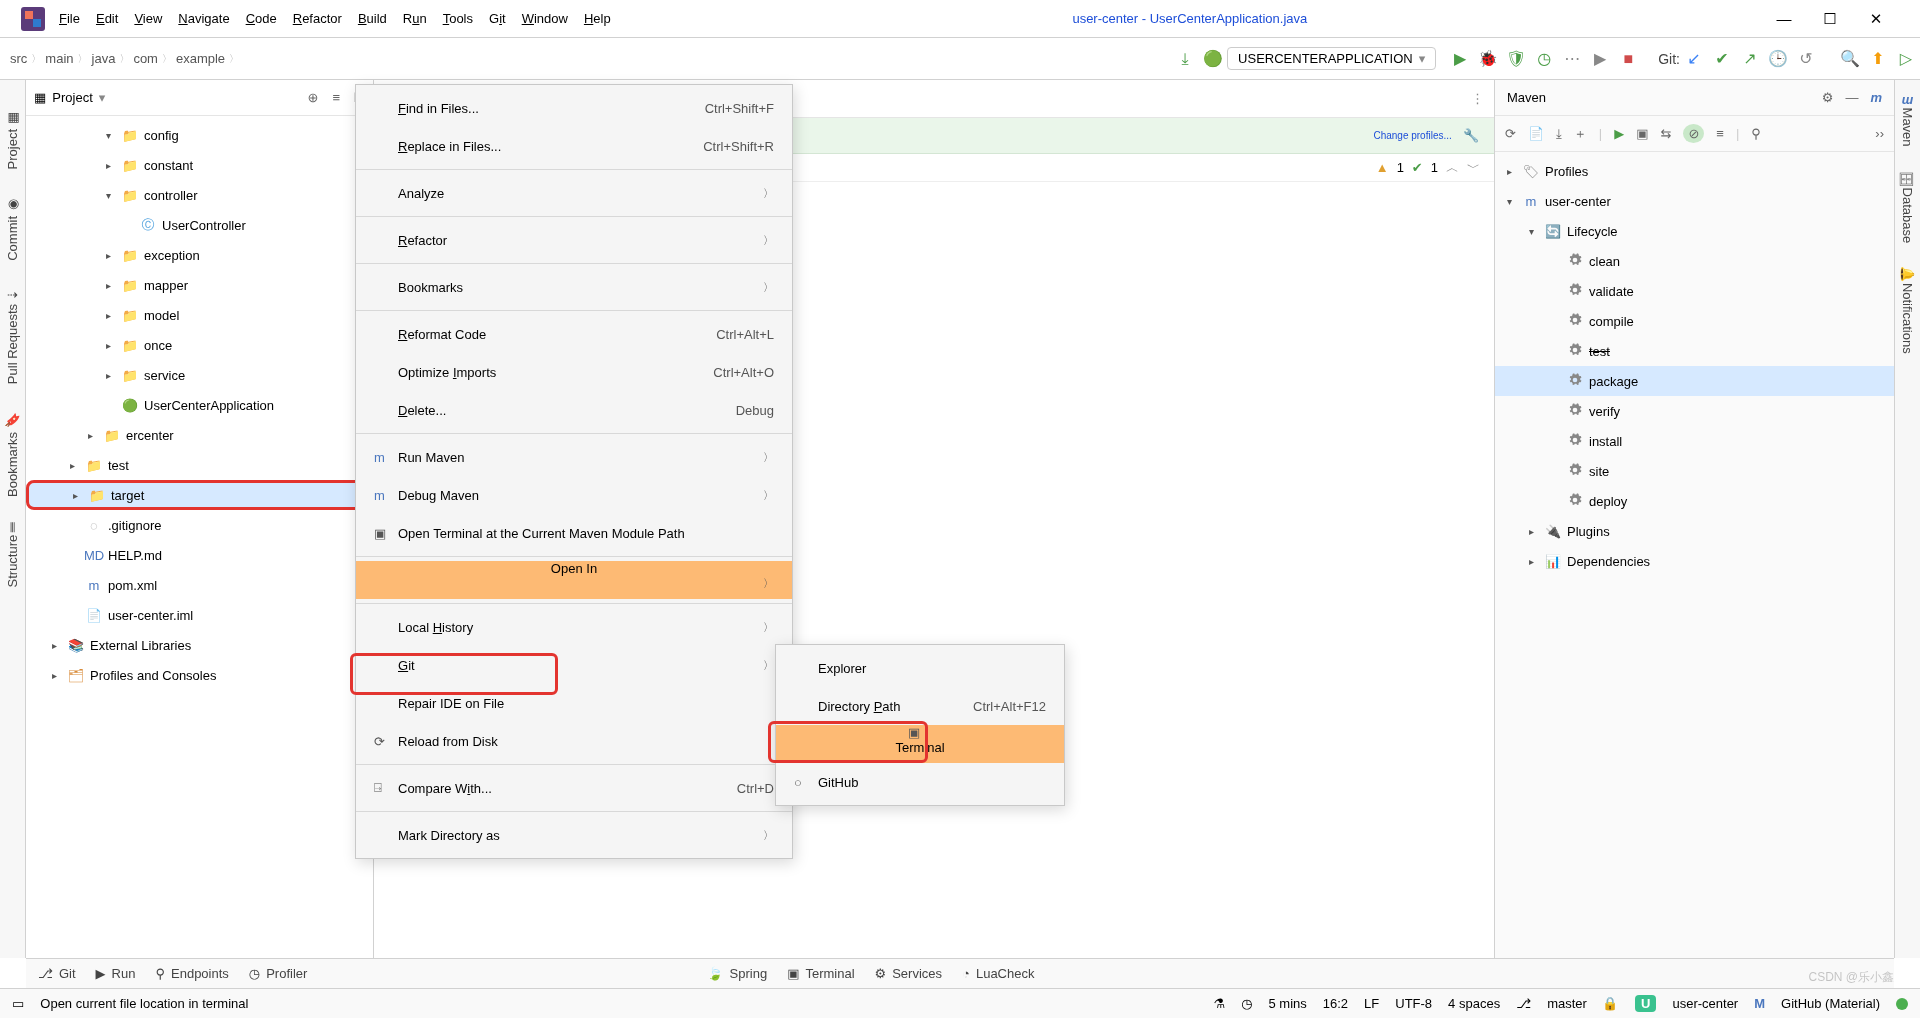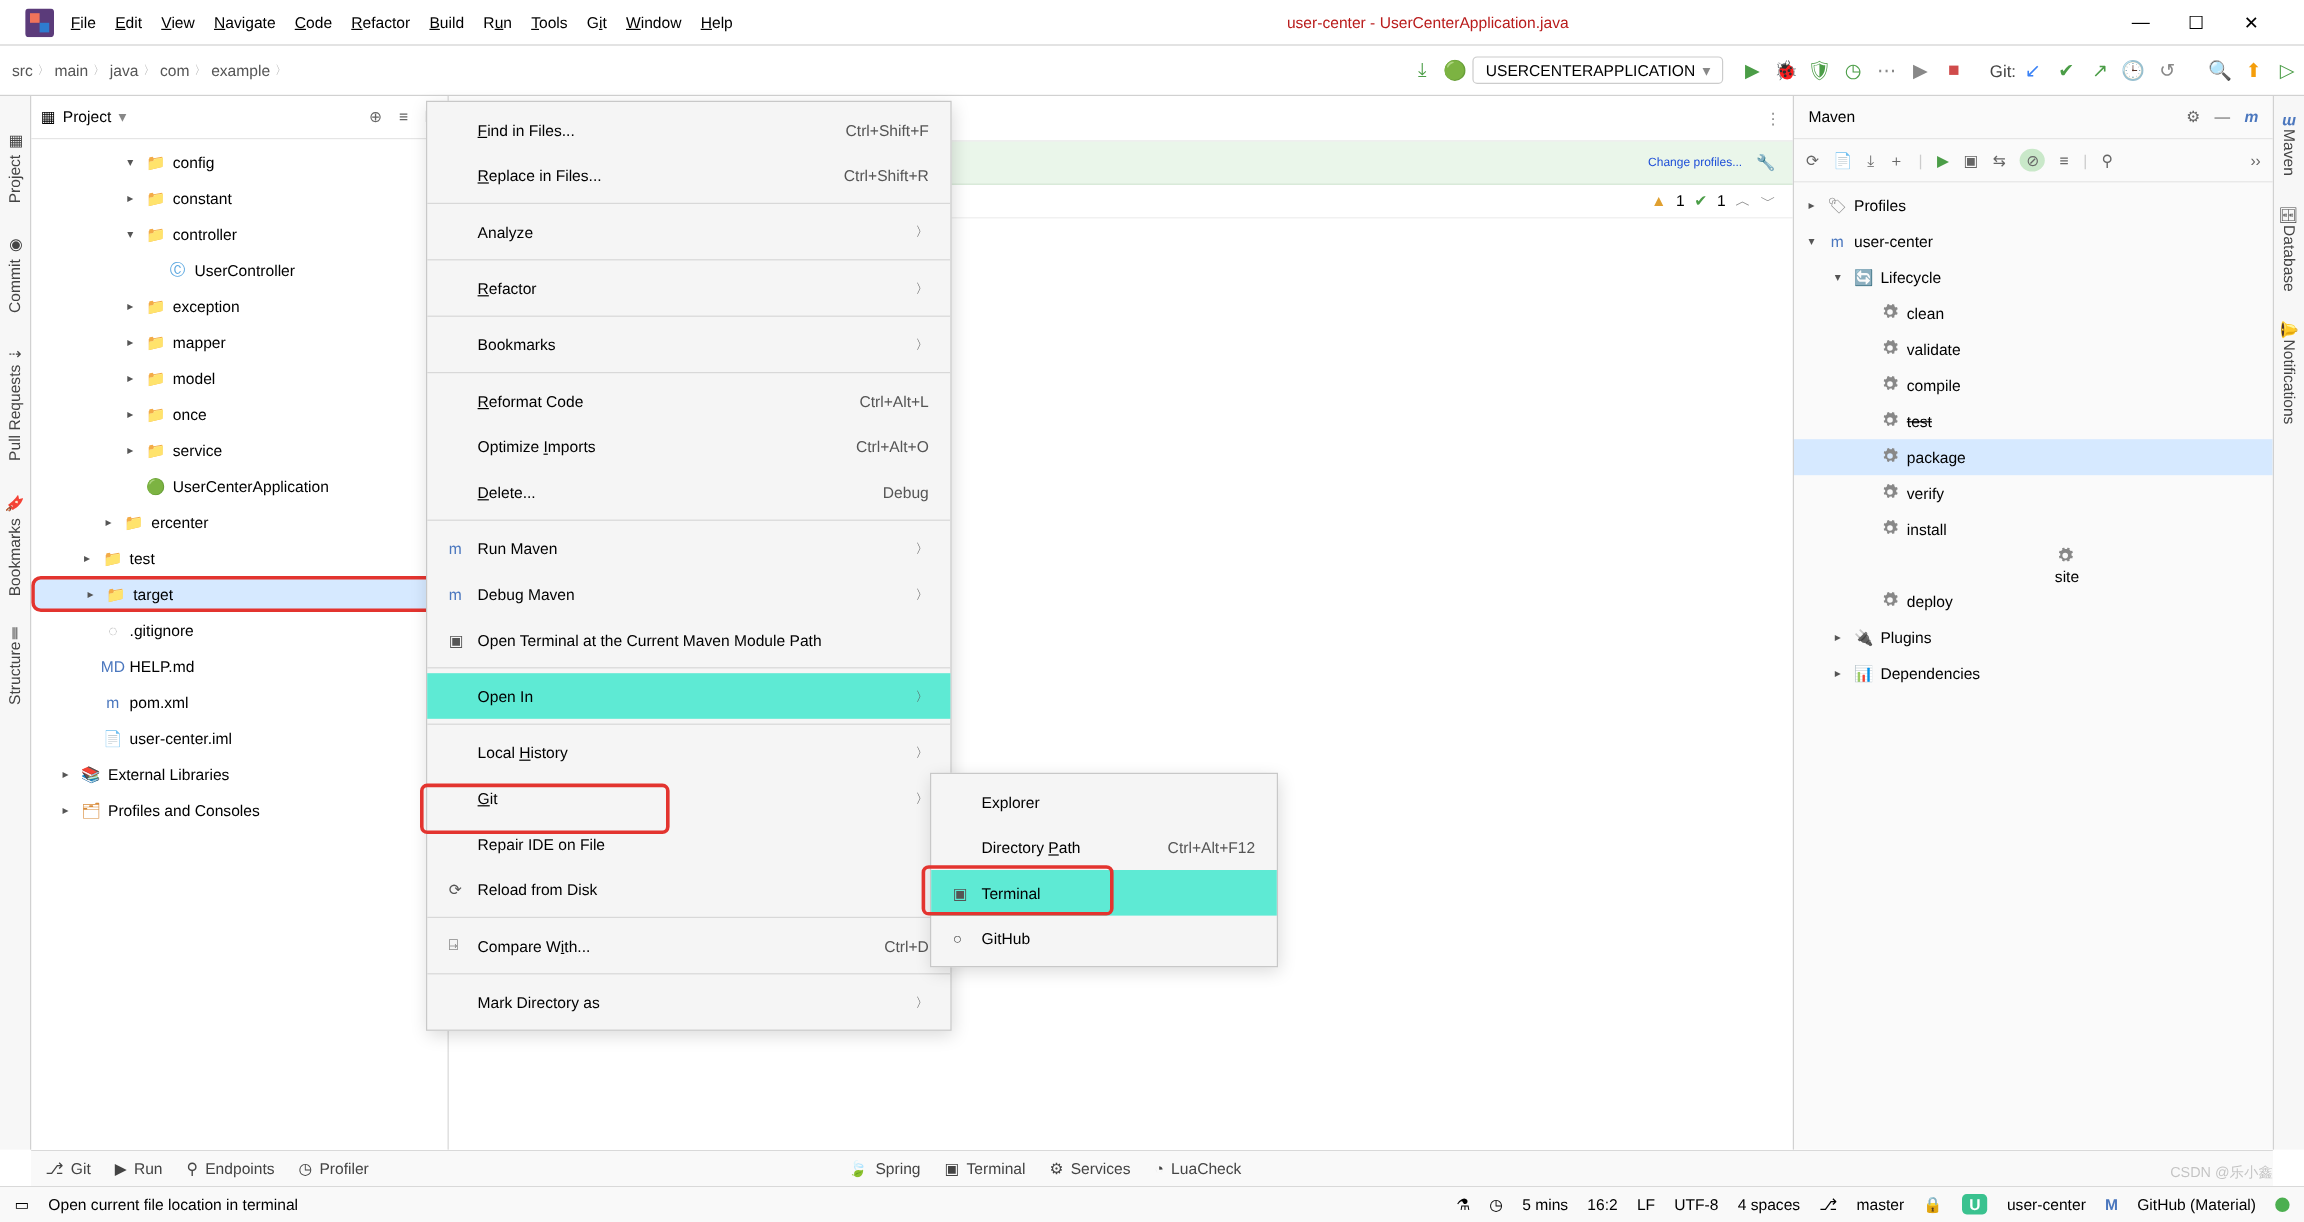--- a/index.html
+++ b/index.html
@@ -3,21 +3,21 @@
 <meta charset="utf-8">
 <style>
 * { margin: 0; padding: 0; box-sizing: border-box; font-family: "Segoe UI", Arial, sans-serif; font-size: 13px; }
 body { background: #fff; color: #000; overflow: hidden; width: 1920px; height: 1018px; position: relative; }
 .u { text-decoration: underline; }
 
 
 .menubar { display: flex; align-items: center; gap: 0; height: 38px; padding: 0 21px; border-bottom: 1px solid #d1d1d1; font-size: 14px; }
 .menubar .logo { width: 24px; height: 24px; margin-right: 6px; }
 .menubar .menu-item { padding: 6px 8px; cursor: pointer; }
-.menubar .title { flex: 1; text-align: center; color: #b91c1c; }
+.menubar .title { flex: 1; text-align: center; color: #1d4ed8; }
 .menubar .win-btn { width: 46px; text-align: center; font-size: 15px; cursor: pointer; }
 
 
 .toolbar { display: flex; align-items: center; height: 42px; border-bottom: 1px solid #d1d1d1; }
 .crumbs { display: flex; align-items: center; gap: 4px; padding: 0 10px; font-size: 14px; color: #555; }
 .crumbs .sep { color: #aaa; font-size: 10px; }
 .toolbar .spacer { flex: 1; }
 .toolbar .runcfg-wrap { display: flex; align-items: center; gap: 6px; border: 1px solid #ccc; border-radius: 4px; padding: 3px 10px; margin-right: 10px; font-size: 14px; }
 .toolbar .btn-ico { width: 28px; text-align: center; font-size: 16px; cursor: pointer; }
 .green { color: #4b9d47; }
@@ -49,21 +49,21 @@
 .tree-row .ficon { width: 20px; text-align: center; margin-right: 4px; }
 .tree-row.selected { background: #d6e9ff; }
 .red-box { border: 3px solid #e3342f; border-radius: 8px; }
 
 
 .ctx-menu { position: absolute; left: 355px; top: 84px; width: 438px; background: #f5f5f5; border: 1px solid #c8c8c8; box-shadow: 2px 4px 14px rgba(0,0,0,.15); z-index: 50; font-size: 14px; padding: 4px 0; }
 .ctx-row { display: flex; align-items: center; height: 38px; padding: 0 18px; cursor: pointer; }
 .ctx-row .ci { width: 24px; color: #555; }
 .ctx-row .sc { margin-left: auto; color: #555; font-size: 13px; }
 .ctx-row .arr { margin-left: auto; color: #555; font-size: 11px; }
-.ctx-row.highlight { background: #5eead4; }
+.ctx-row.highlight { background: #fdba74; flex-direction: column; }
 .ctx-sep { height: 1px; background: #d8d8d8; margin: 4px 0; }
 .red-box-menu { position: absolute; border: 3px solid #e3342f; border-radius: 6px; pointer-events: none; }
 
 
 .sub-menu { position: absolute; left: 775px; top: 644px; width: 290px; background: #f5f5f5; border: 1px solid #c8c8c8; box-shadow: 2px 4px 14px rgba(0,0,0,.15); z-index: 55; font-size: 14px; padding: 4px 0; }
 
 
 .editor { flex: 1; display: flex; flex-direction: column; background: #fff; }
 .editor .tab-row { display: flex; align-items: center; height: 38px; border-bottom: 1px solid #e5e5e5; padding: 0 10px; gap: 6px; }
 .editor .tab { display: flex; align-items: center; gap: 4px; padding: 0 6px; font-size: 13px; }
@@ -390,21 +390,21 @@
             </svg></span>
           <span>verify</span>
         </div>
         <div class="tree-row" style="padding-left: 56px;">
           <span class="arrow"></span>
           <span class="ficon"><svg class="gear" viewBox="0 0 24 24">
               <path d="M12 8a4 4 0 1 0 0 8 4 4 0 0 0 0-8zm9 4l2 1-1 3-2-.5-2 2 .5 2-3 1-1-2h-3l-1 2-3-1 .5-2-2-2-2 .5-1-3 2-1v-3l-2-1 1-3 2 .5 2-2-.5-2 3-1 1 2h3l1-2 3 1-.5 2 2 2 2-.5 1 3-2 1z"></path>
             </svg></span>
           <span>install</span>
         </div>
-        <div class="tree-row" style="padding-left: 56px; flex-direction: column;">
+        <div class="tree-row" style="padding-left: 56px;">
           <span class="arrow"></span>
           <span class="ficon"><svg class="gear" viewBox="0 0 24 24">
               <path d="M12 8a4 4 0 1 0 0 8 4 4 0 0 0 0-8zm9 4l2 1-1 3-2-.5-2 2 .5 2-3 1-1-2h-3l-1 2-3-1 .5-2-2-2-2 .5-1-3 2-1v-3l-2-1 1-3 2 .5 2-2-.5-2 3-1 1 2h3l1-2 3 1-.5 2 2 2 2-.5 1 3-2 1z"></path>
             </svg></span>
           <span>site</span>
         </div>
         <div class="tree-row" style="padding-left: 56px;">
           <span class="arrow"></span>
           <span class="ficon"><svg class="gear" viewBox="0 0 24 24">
               <path d="M12 8a4 4 0 1 0 0 8 4 4 0 0 0 0-8zm9 4l2 1-1 3-2-.5-2 2 .5 2-3 1-1-2h-3l-1 2-3-1 .5-2-2-2-2 .5-1-3 2-1v-3l-2-1 1-3 2 .5 2-2-.5-2 3-1 1 2h3l1-2 3 1-.5 2 2 2 2-.5 1 3-2 1z"></path>

